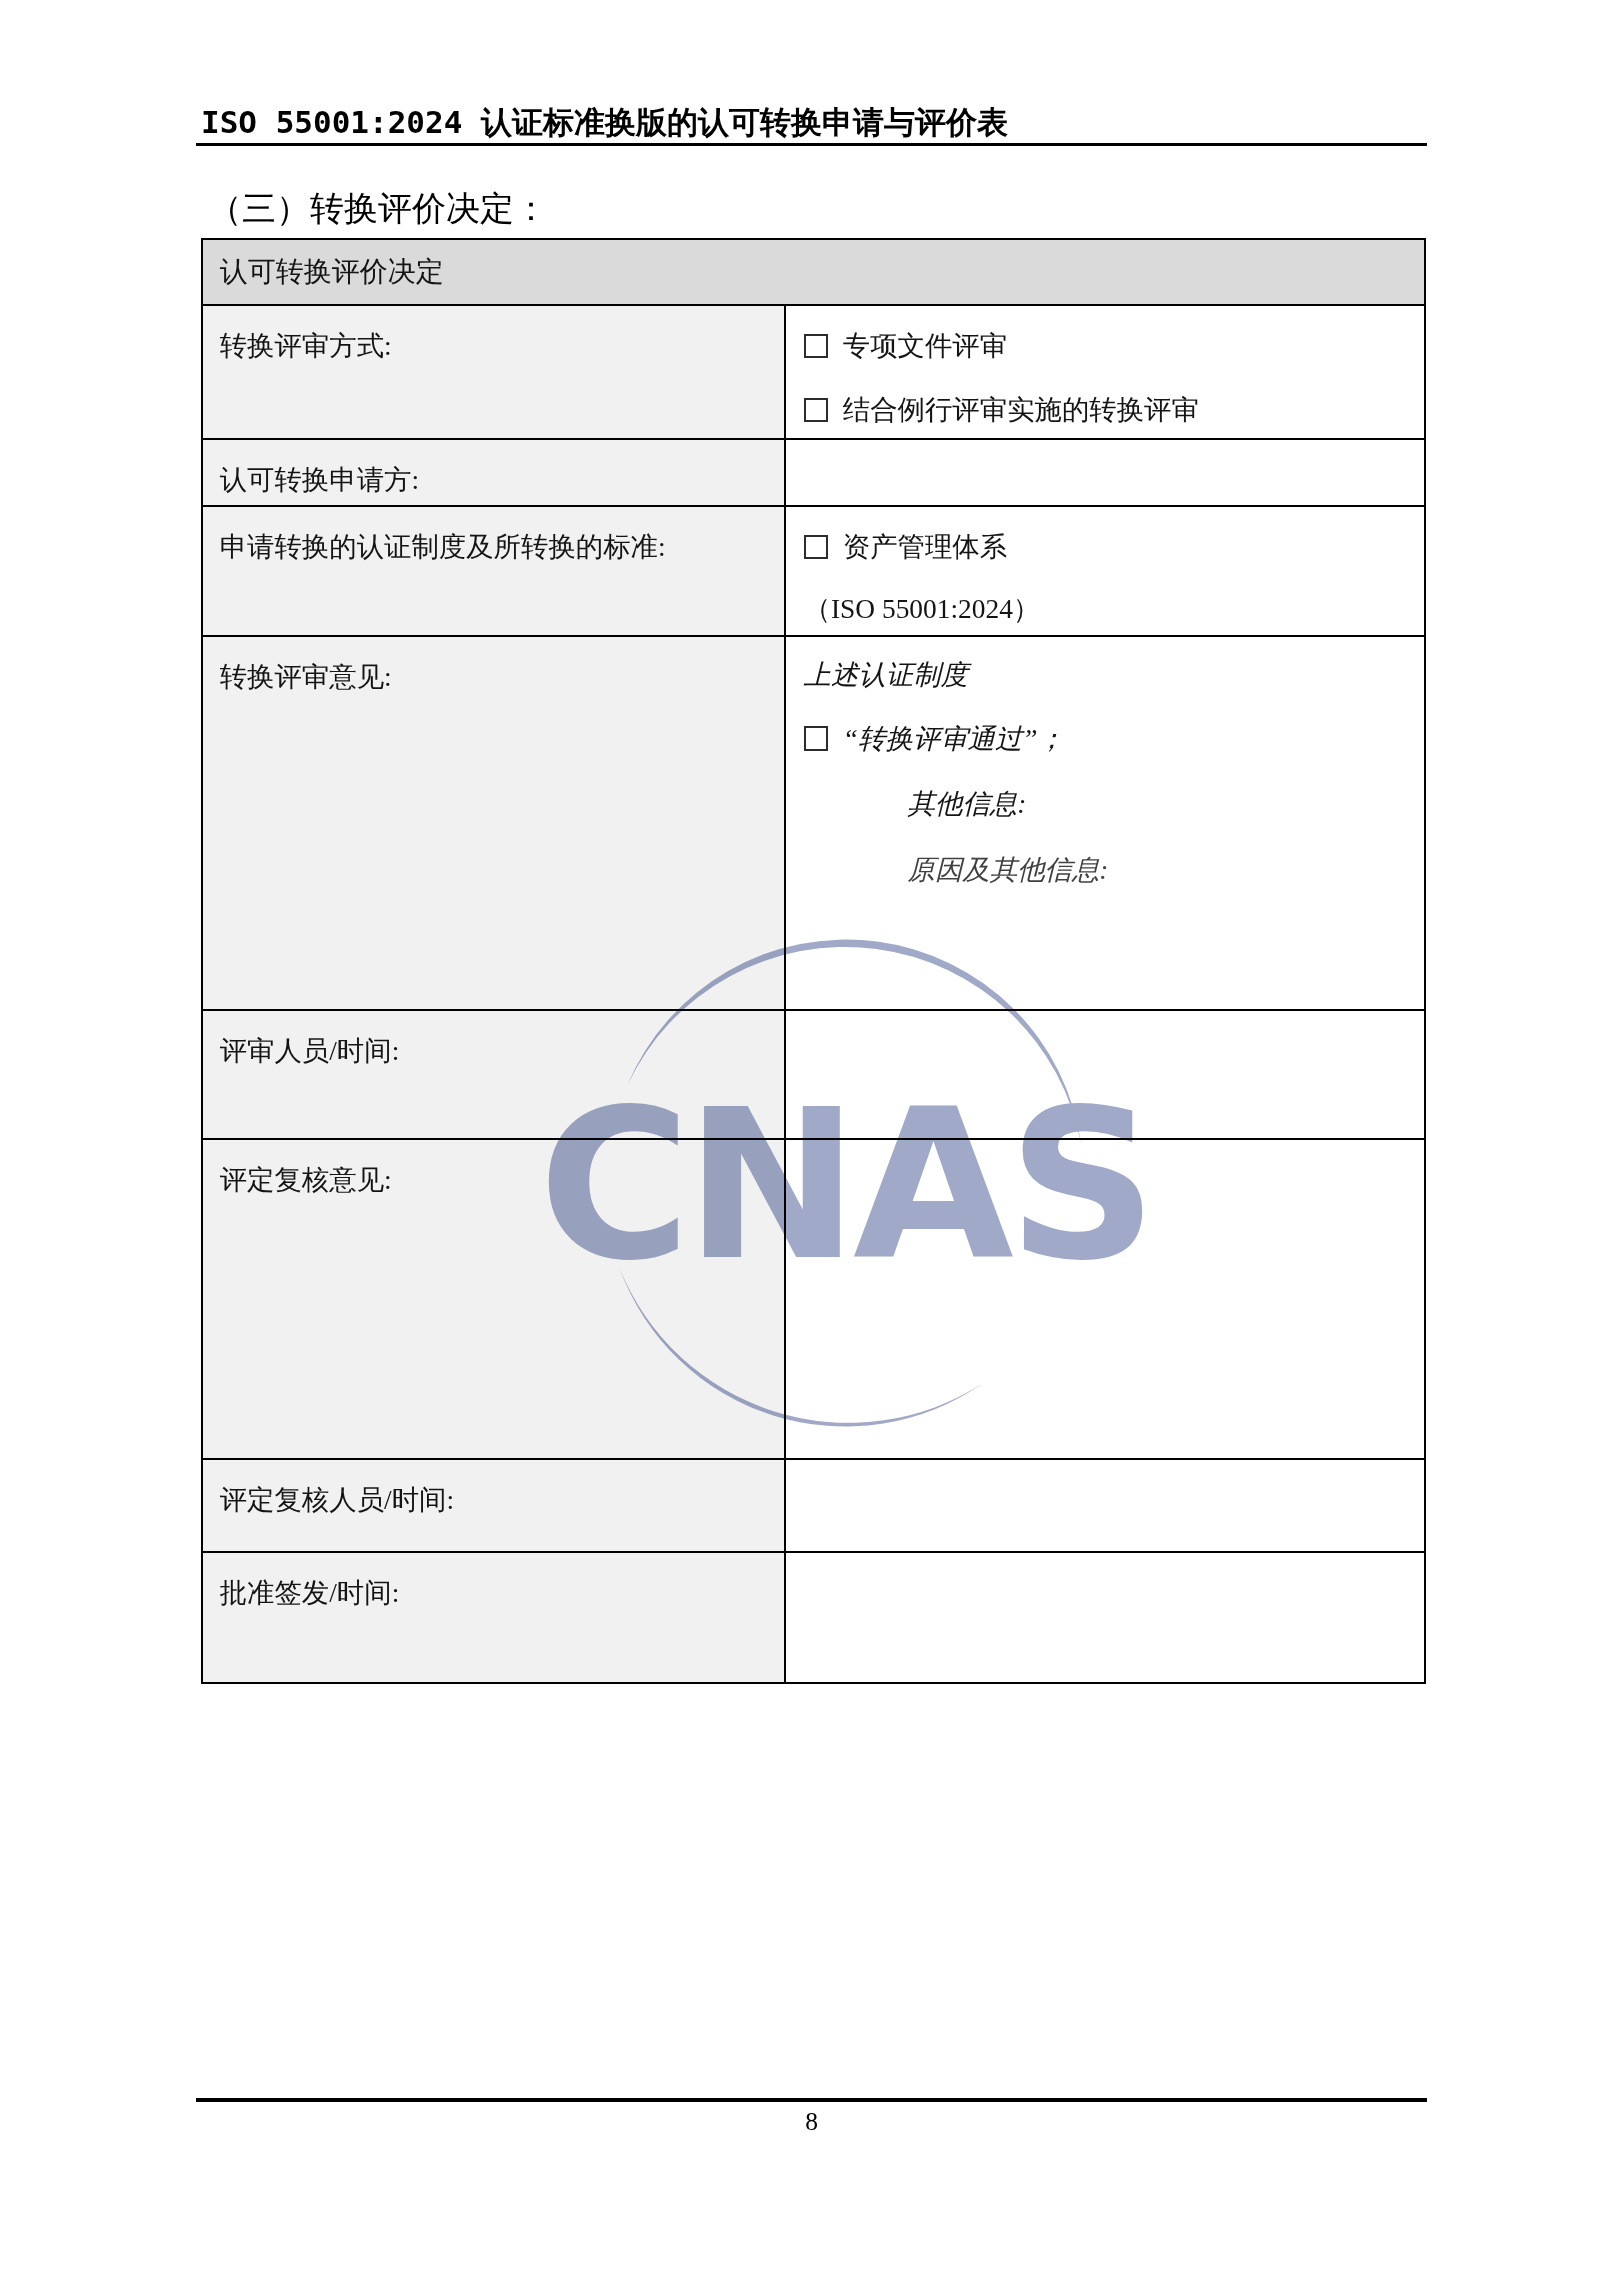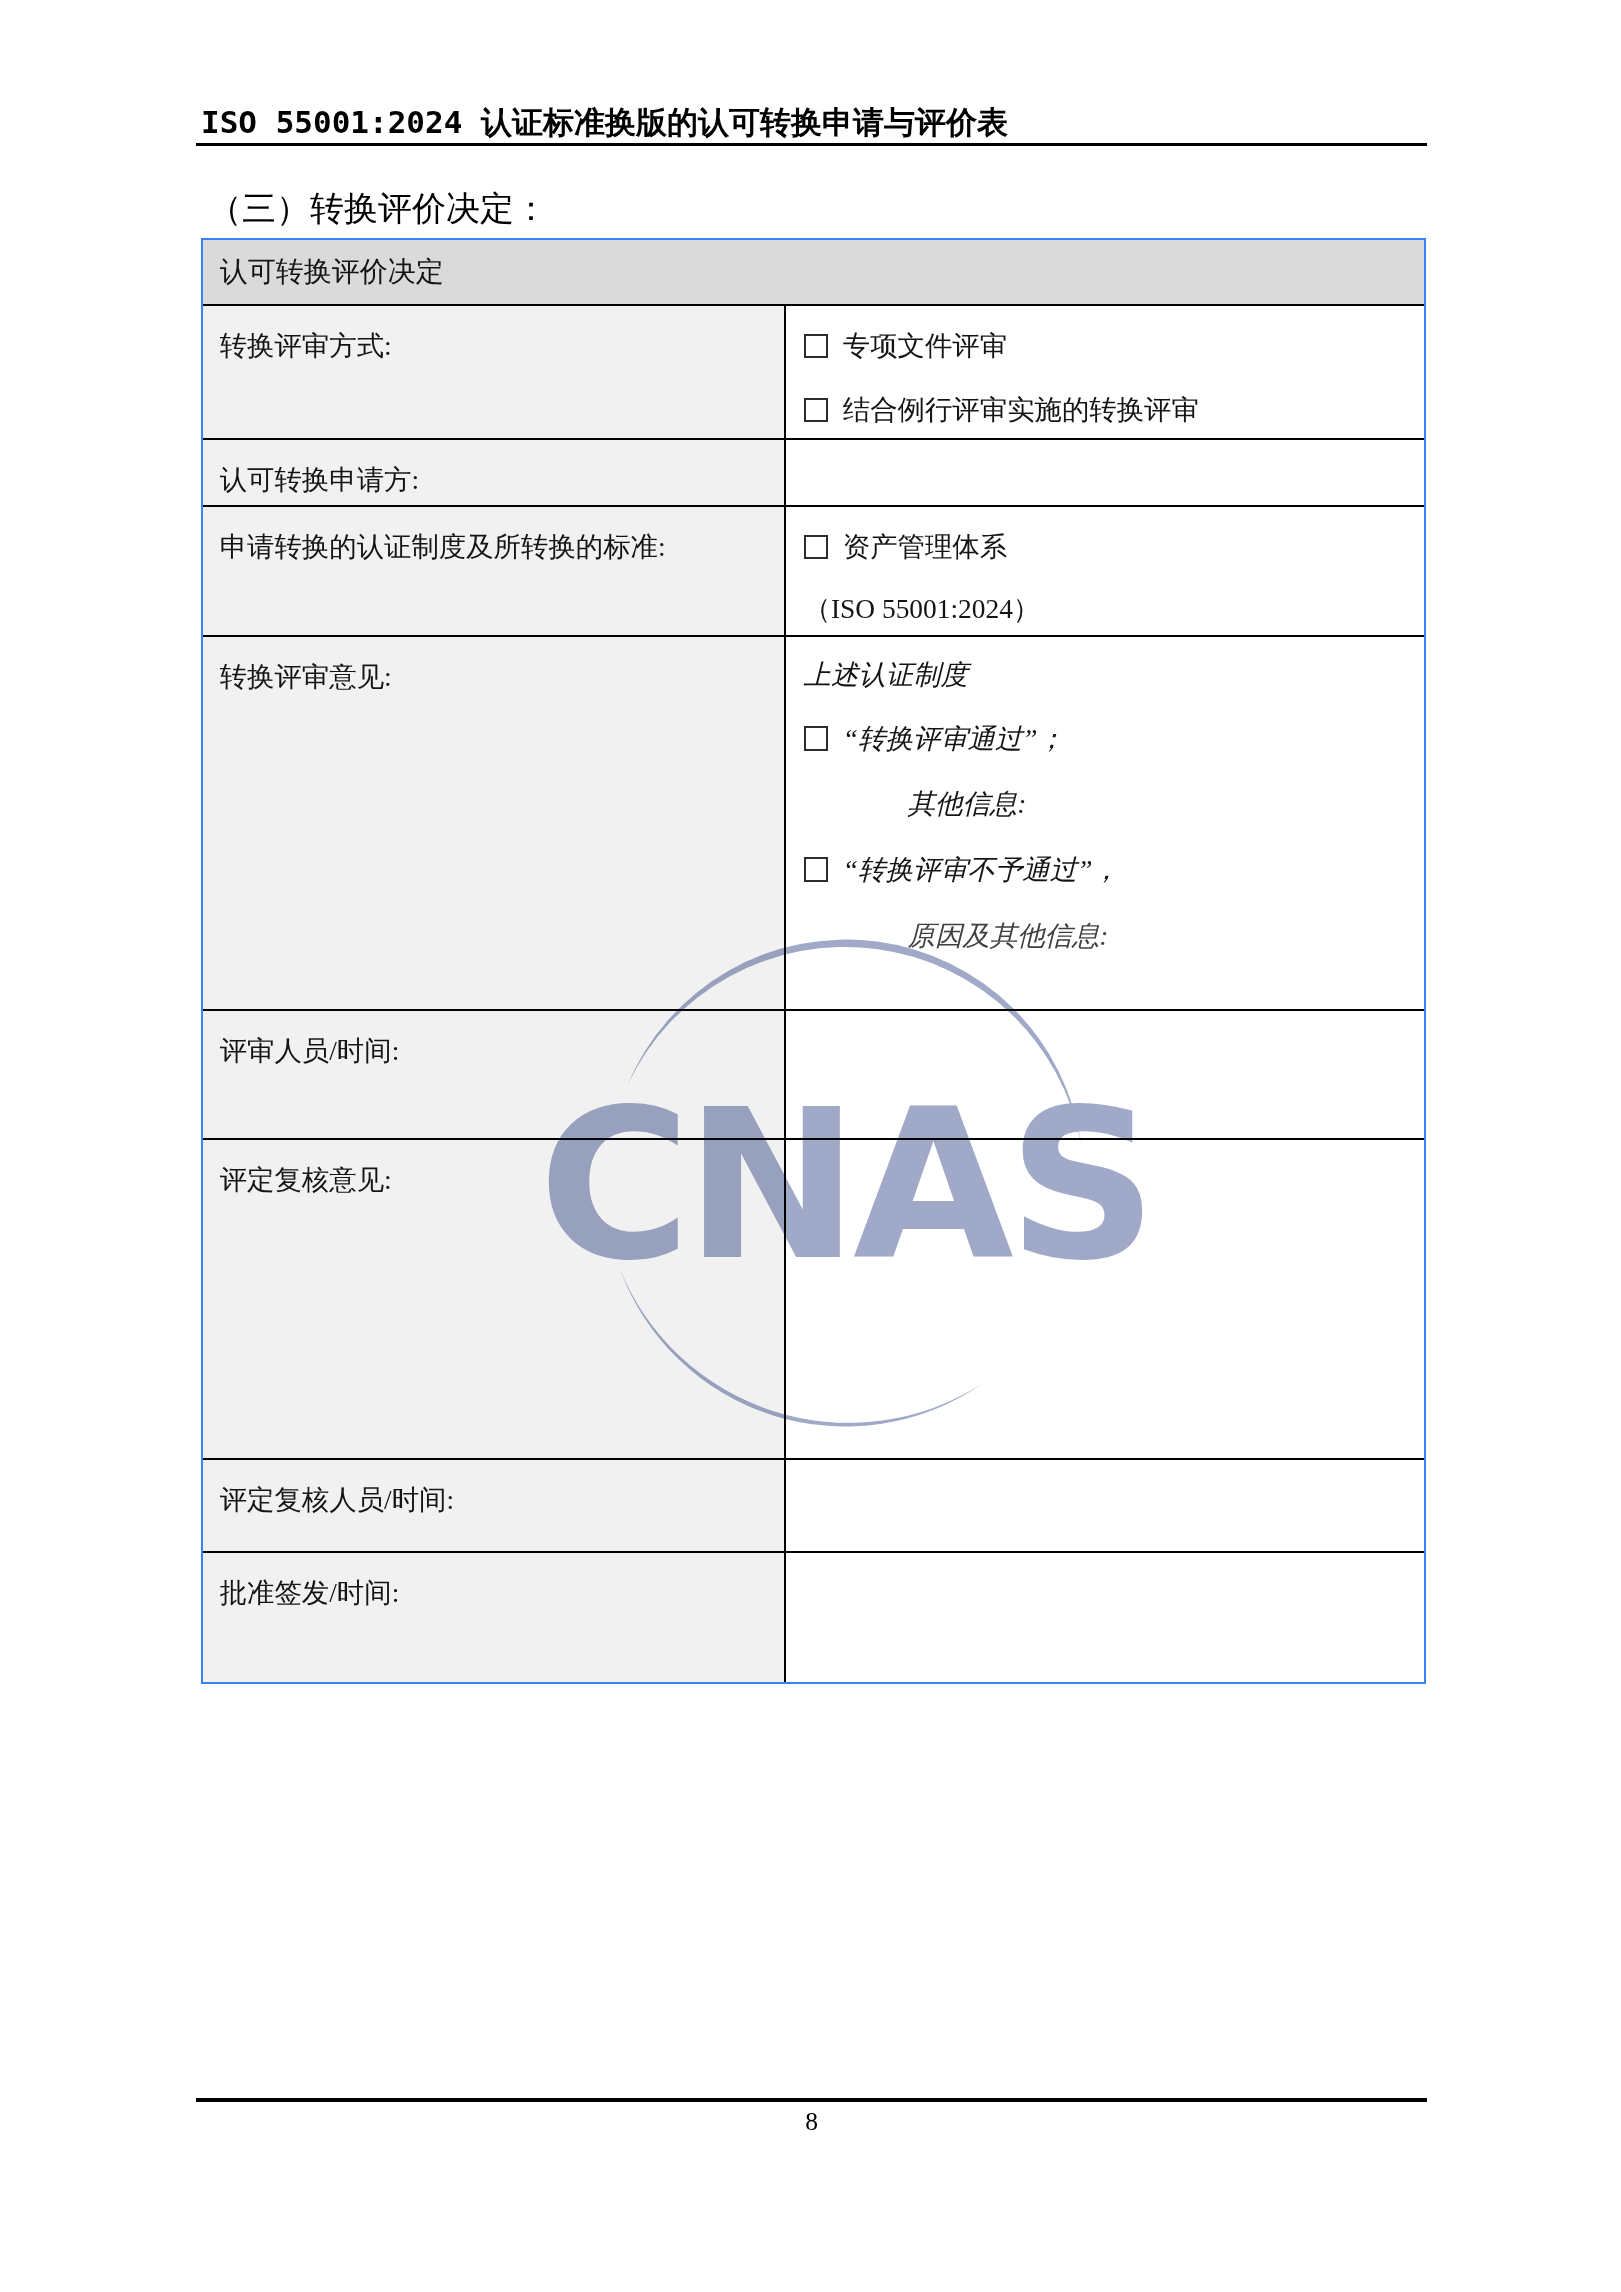--- a/index.html
+++ b/index.html
@@ -32,21 +32,21 @@
   }
   .watermark .wm { fill:#a0aac8; }
   .watermark .wmtext {
     fill:#a0aac8; font-family:"DejaVu Sans","Liberation Sans",sans-serif;
     font-weight:bold; font-size:212px; letter-spacing:-6px;
   }
 
   
   .doc-table {
     position:absolute; left:201px; top:238px; width:1225px;
-    border:2px solid #3b82f6; z-index:2; box-sizing:border-box;
+    border:2px solid #000000; z-index:2; box-sizing:border-box;
     font-size:27.4px;
   }
   .t-header {
     height:66px; background:rgba(0,0,0,0.145);
     display:flex; align-items:center; padding-left:16.7px;
     border-bottom:2px solid #000; box-sizing:border-box;
     font-size:28px;
   }
   .t-row { display:flex; border-bottom:2px solid #000; box-sizing:border-box; }
   .t-row:last-child { border-bottom:none; }
@@ -170,24 +170,20 @@
         <div class="line">
           <span>上述认证制度</span>
         </div>
         <div class="line mt36">
           <span class="cb"></span>
           <span>“转换评审通过”；</span>
         </div>
         <div class="line mt37 indent">
           <span>其他信息:</span>
         </div>
-        <div class="line mt38">
-          <span class="cb"></span>
-          <span>“转换评审不予通过”，</span>
-        </div>
         <div class="line mt38 indent faded">
           <span>原因及其他信息:</span>
         </div>
       </div>
     </div>
 
     <div class="t-row r4">
       <div class="cell-l">
         <span>评审人员/时间:</span>
       </div>

